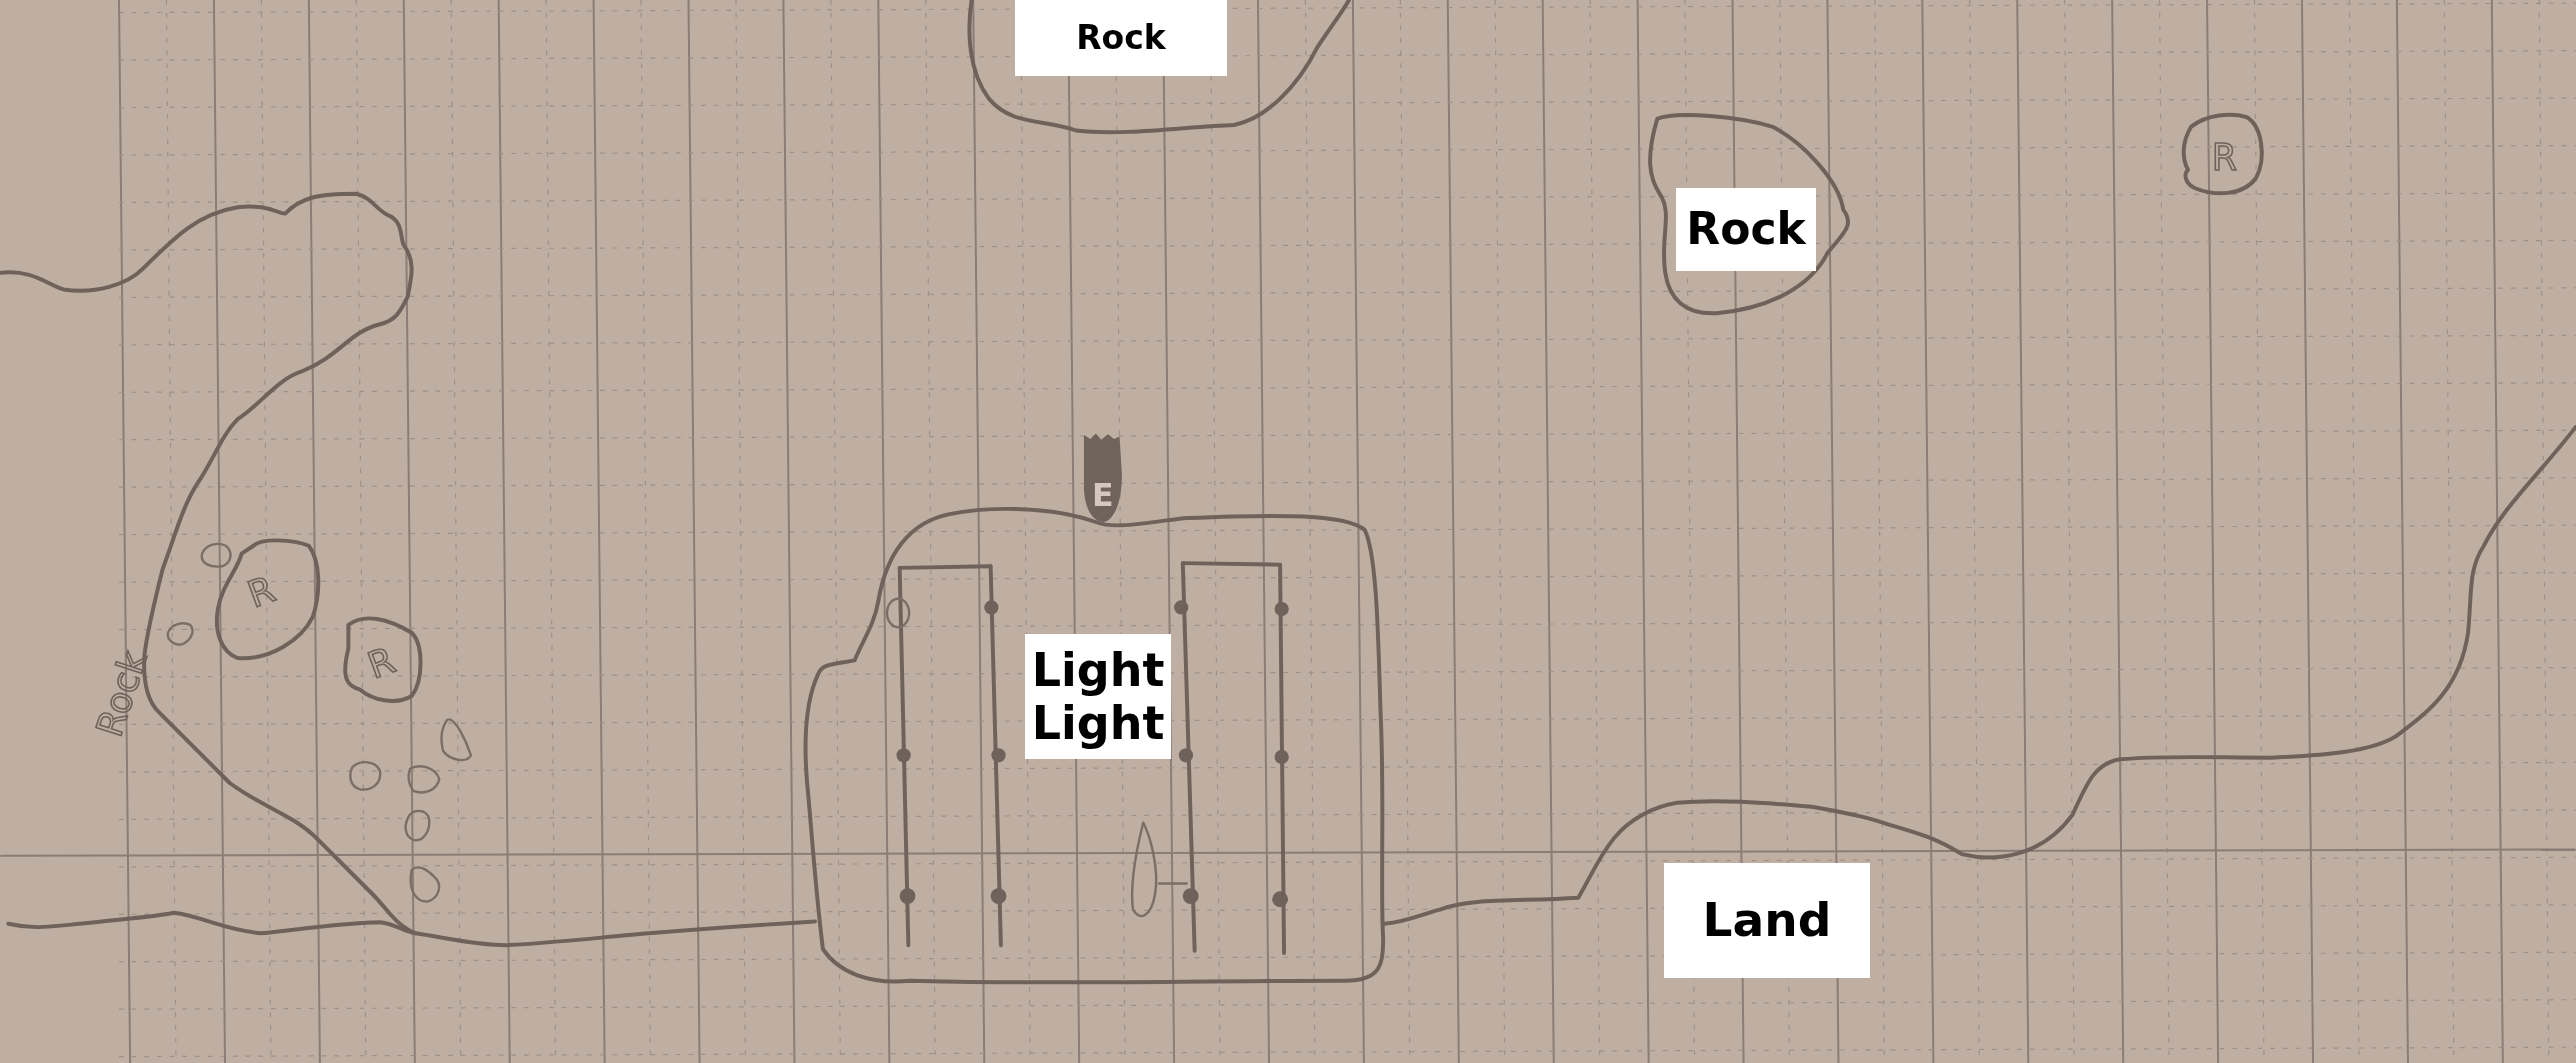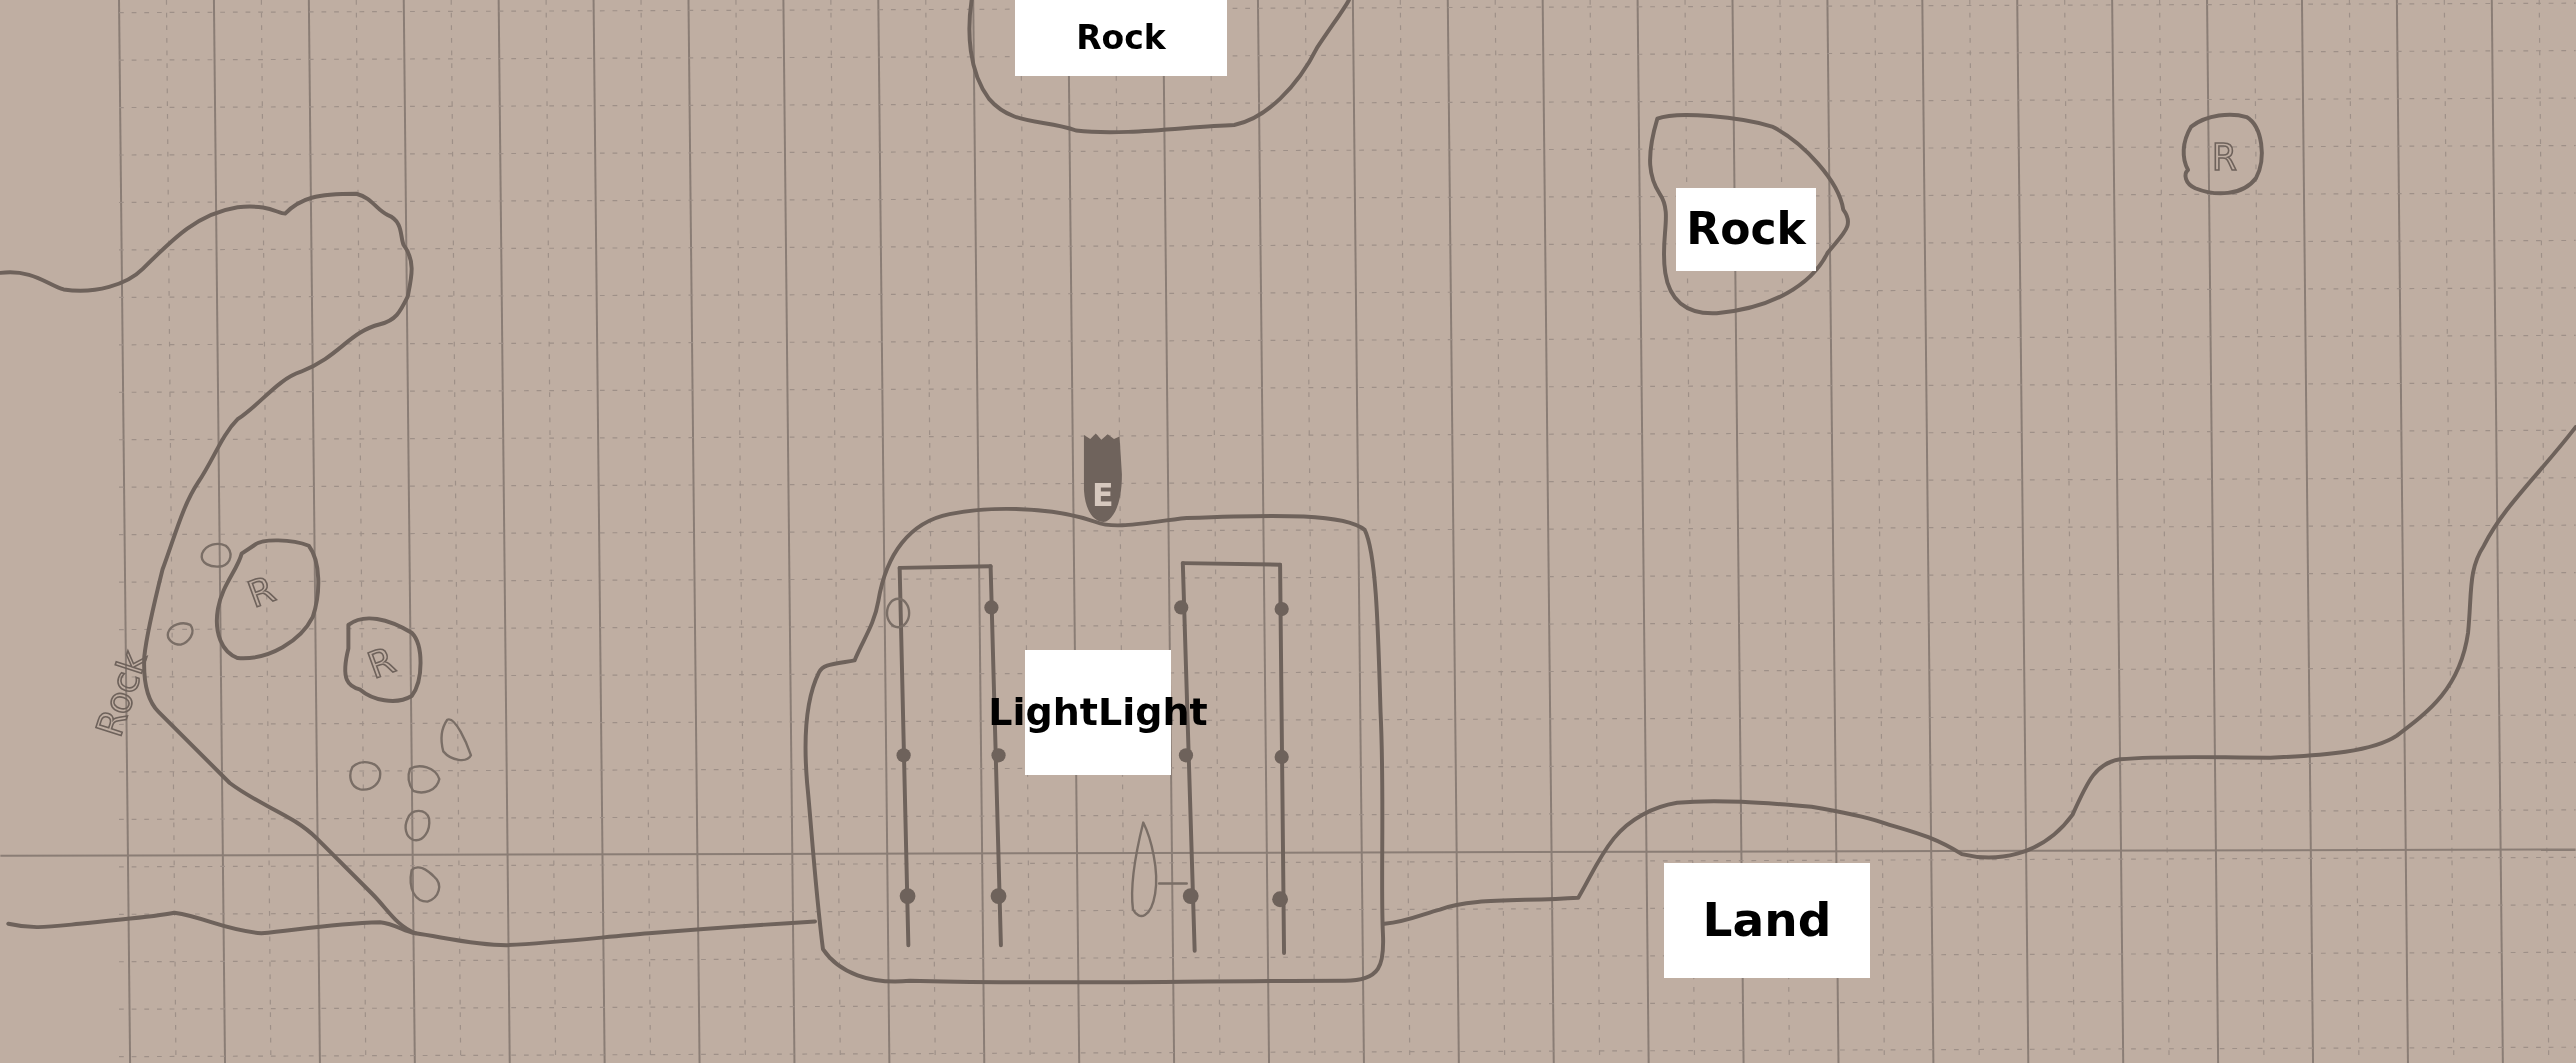--- a/index.html
+++ b/index.html
@@ -175,21 +175,21 @@
 </svg>
 
 <div class="label" style="left:1015px;top:0;width:212px;height:76px;font-size:33px;">
   <span>Rock</span>
 </div>
 
 <div class="label" style="left:1676px;top:188px;width:140px;height:83px;font-size:44px;">
   <span>Rock</span>
 </div>
 
-<div class="label" style="left:1025px;top:650px;width:146px;height:125px;font-size:38px;flex-direction:row;">
+<div class="label" style="left:1025px;top:634px;width:146px;height:125px;font-size:46px;flex-direction:column;">
   <span>Light</span>
   <span>Light</span>
 </div>
 
 <div class="label" style="left:1664px;top:863px;width:206px;height:115px;font-size:47px;">
   <span>Land</span>
 </div>
 
 
 </body></html>

